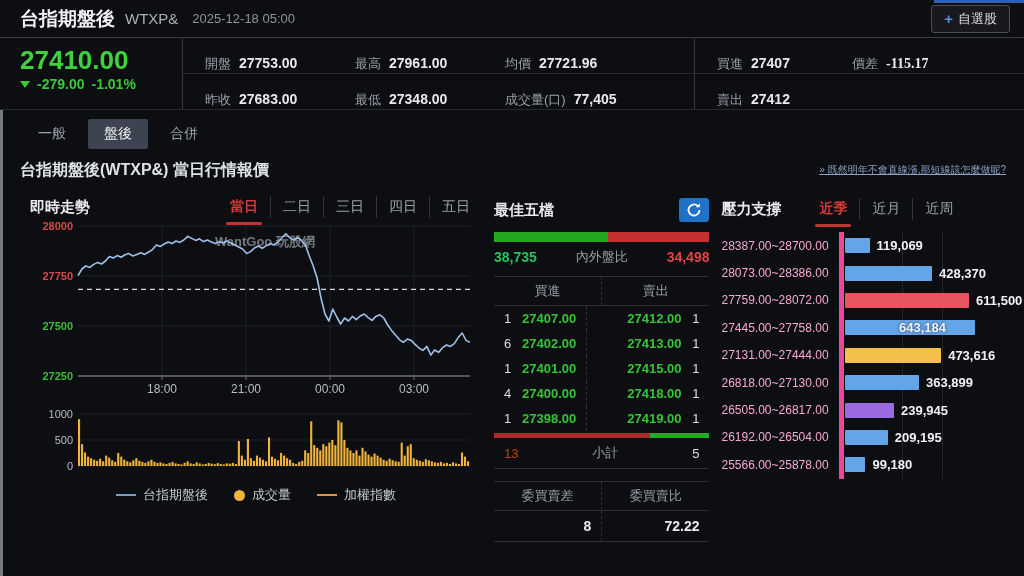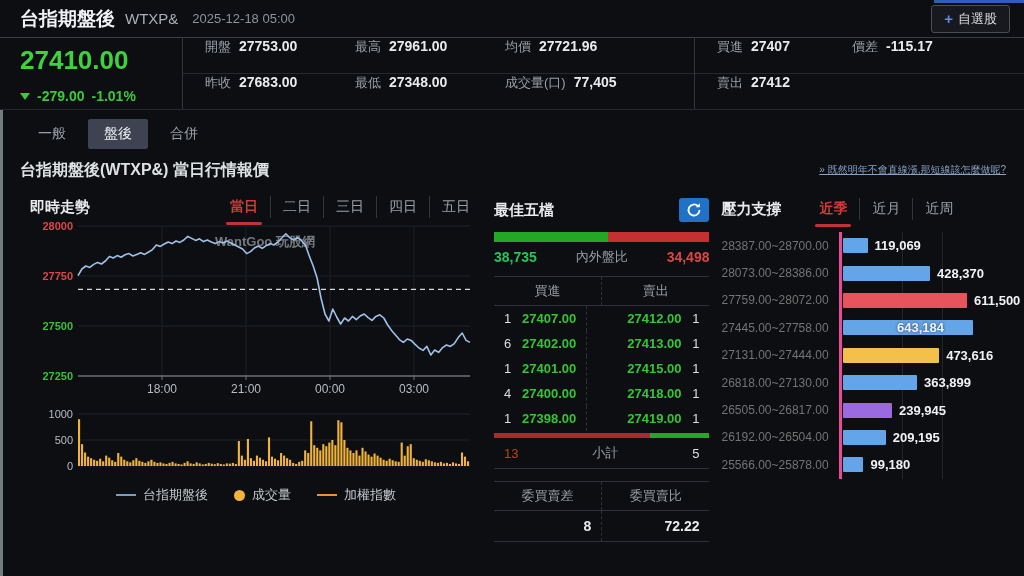--- a/index.html
+++ b/index.html
@@ -14,33 +14,33 @@
   .app-title { font-size:19px; font-weight:bold; color:#f0f2f4; }
   .symbol { font-size:15px; color:#aab0b6; margin-left:10px; }
   .datetime { font-size:13px; color:#8d939b; margin-left:14px; }
   .watchlist-btn { margin-left:auto; display:flex; align-items:center; gap:5px; background:#17191e; border:1px solid #4a4e55; border-radius:3px; color:#d8dadd; font-size:13px; padding:4px 12px; cursor:pointer; }
   .watchlist-btn .plus { color:#5b8ce0; font-size:15px; font-weight:bold; }
 
   
   .quote { display:flex; align-items:stretch; height:72px; border-bottom:1px solid #26292e; }
   .price-block { width:183px; padding:8px 0 0 20px; border-right:1px solid #33363c; }
   .last-price { font-size:26px; font-weight:bold; color:#3fd23f; line-height:28px; }
-  .change-row { display:flex; align-items:center; gap:7px; margin-top:14px; }
+  .change-row { display:flex; align-items:center; gap:7px; margin-top:2px; }
   .down-tri { width:0; height:0; border-left:5px solid transparent; border-right:5px solid transparent; border-top:7px solid #3bc93b; }
   .change-val, .change-pct { color:#3bc93b; font-size:14px; font-weight:bold; }
   .quote-grid { flex:1; display:flex; flex-direction:column; }
-  .quote-row { flex:1; display:flex; align-items:flex-start; }
+  .quote-row { flex:1; display:flex; align-items:flex-end; }
   .quote-row.first { border-bottom:1px solid #26292e; }
   .q-cell { display:flex; align-items:baseline; gap:8px; padding-left:22px; }
   .q-cell.w1 { width:150px; } .q-cell.w2 { width:150px; } .q-cell.w3 { width:175px; }
   .q-label { color:#9aa0a8; font-size:13px; }
   .q-value { color:#e8eaec; font-size:14px; font-weight:bold; }
   .quote-right { width:330px; border-left:1px solid #33363c; display:flex; flex-direction:column; }
   .quote-right .quote-row { padding-left:0; }
-  .q-cell.wr1 { width:135px; } .q-cell.wr2 { width:180px; }
+  .q-cell.wr1 { width:135px; } .q-cell.wr2 { width:180px;font-family:Liberation Serif, serif; }
 
   
   .main-tabs { display:flex; align-items:center; gap:6px; height:42px; padding:6px 0 0 22px; }
   .mtab { font-size:14px; color:#9aa0a8; padding:6px 16px; cursor:pointer; border-radius:2px; }
   .mtab.active { background:#3d4350; color:#f0f2f4; }
 
   
   .section-head { display:flex; align-items:center; height:36px; padding:0 18px 0 20px; }
   .section-title { font-size:16px; font-weight:bold; color:#dfe2e5; }
   .promo-link { margin-left:auto; font-size:10px; color:#8aa2c4; text-decoration:underline; cursor:pointer; }
@@ -98,22 +98,22 @@
   .bf-foot-header div { flex:1; text-align:center; font-size:13px; color:#9aa0a8; padding:5px 0; }
   .bf-foot-header div:first-child { border-right:1px dashed #2e3137; }
   .bf-foot-vals { display:flex; border-bottom:1px solid #2e3137; }
   .bf-foot-vals div { flex:1; text-align:right; font-size:14px; font-weight:bold; color:#e8eaec; padding:7px 10px; }
   .bf-foot-vals div:first-child { border-right:1px dashed #2e3137; }
 
   
   .pressure-panel { flex:1; padding-top:2px; }
   .pressure-rows { margin-top:12px; position:relative; }
   .p-row { display:flex; align-items:center; height:27.4px; }
-  .p-range { width:118px; font-size:12px; color:#737373; text-align:left; }
-  .p-barzone { flex:1; position:relative; display:flex; align-items:center; border-left:3px solid #ec4899; padding-left:1px; height:100%; }
+  .p-range { width:118px; font-size:12px; color:#f9a8d4; text-align:left; }
+  .p-barzone { flex:1; position:relative; display:flex; align-items:center; border-left:5px solid #ec4899; padding-left:1px; height:100%; }
   .p-bar { height:15px; border-radius:1px; position:relative; display:flex; align-items:center; }
   .p-val { font-size:13px; font-weight:bold; color:#f0f2f4; margin-left:7px; white-space:nowrap; }
   .p-val.inside { position:absolute; left:50%; transform:translateX(-50%); margin:12px; text-shadow:0 0 3px rgba(0,0,0,.6); }
   .grid-v { position:absolute; top:0; bottom:0; width:1px; background:#22262c; }
 </style>
 </head>
 <body>
 
 <div class="accent-strip"></div>
 

